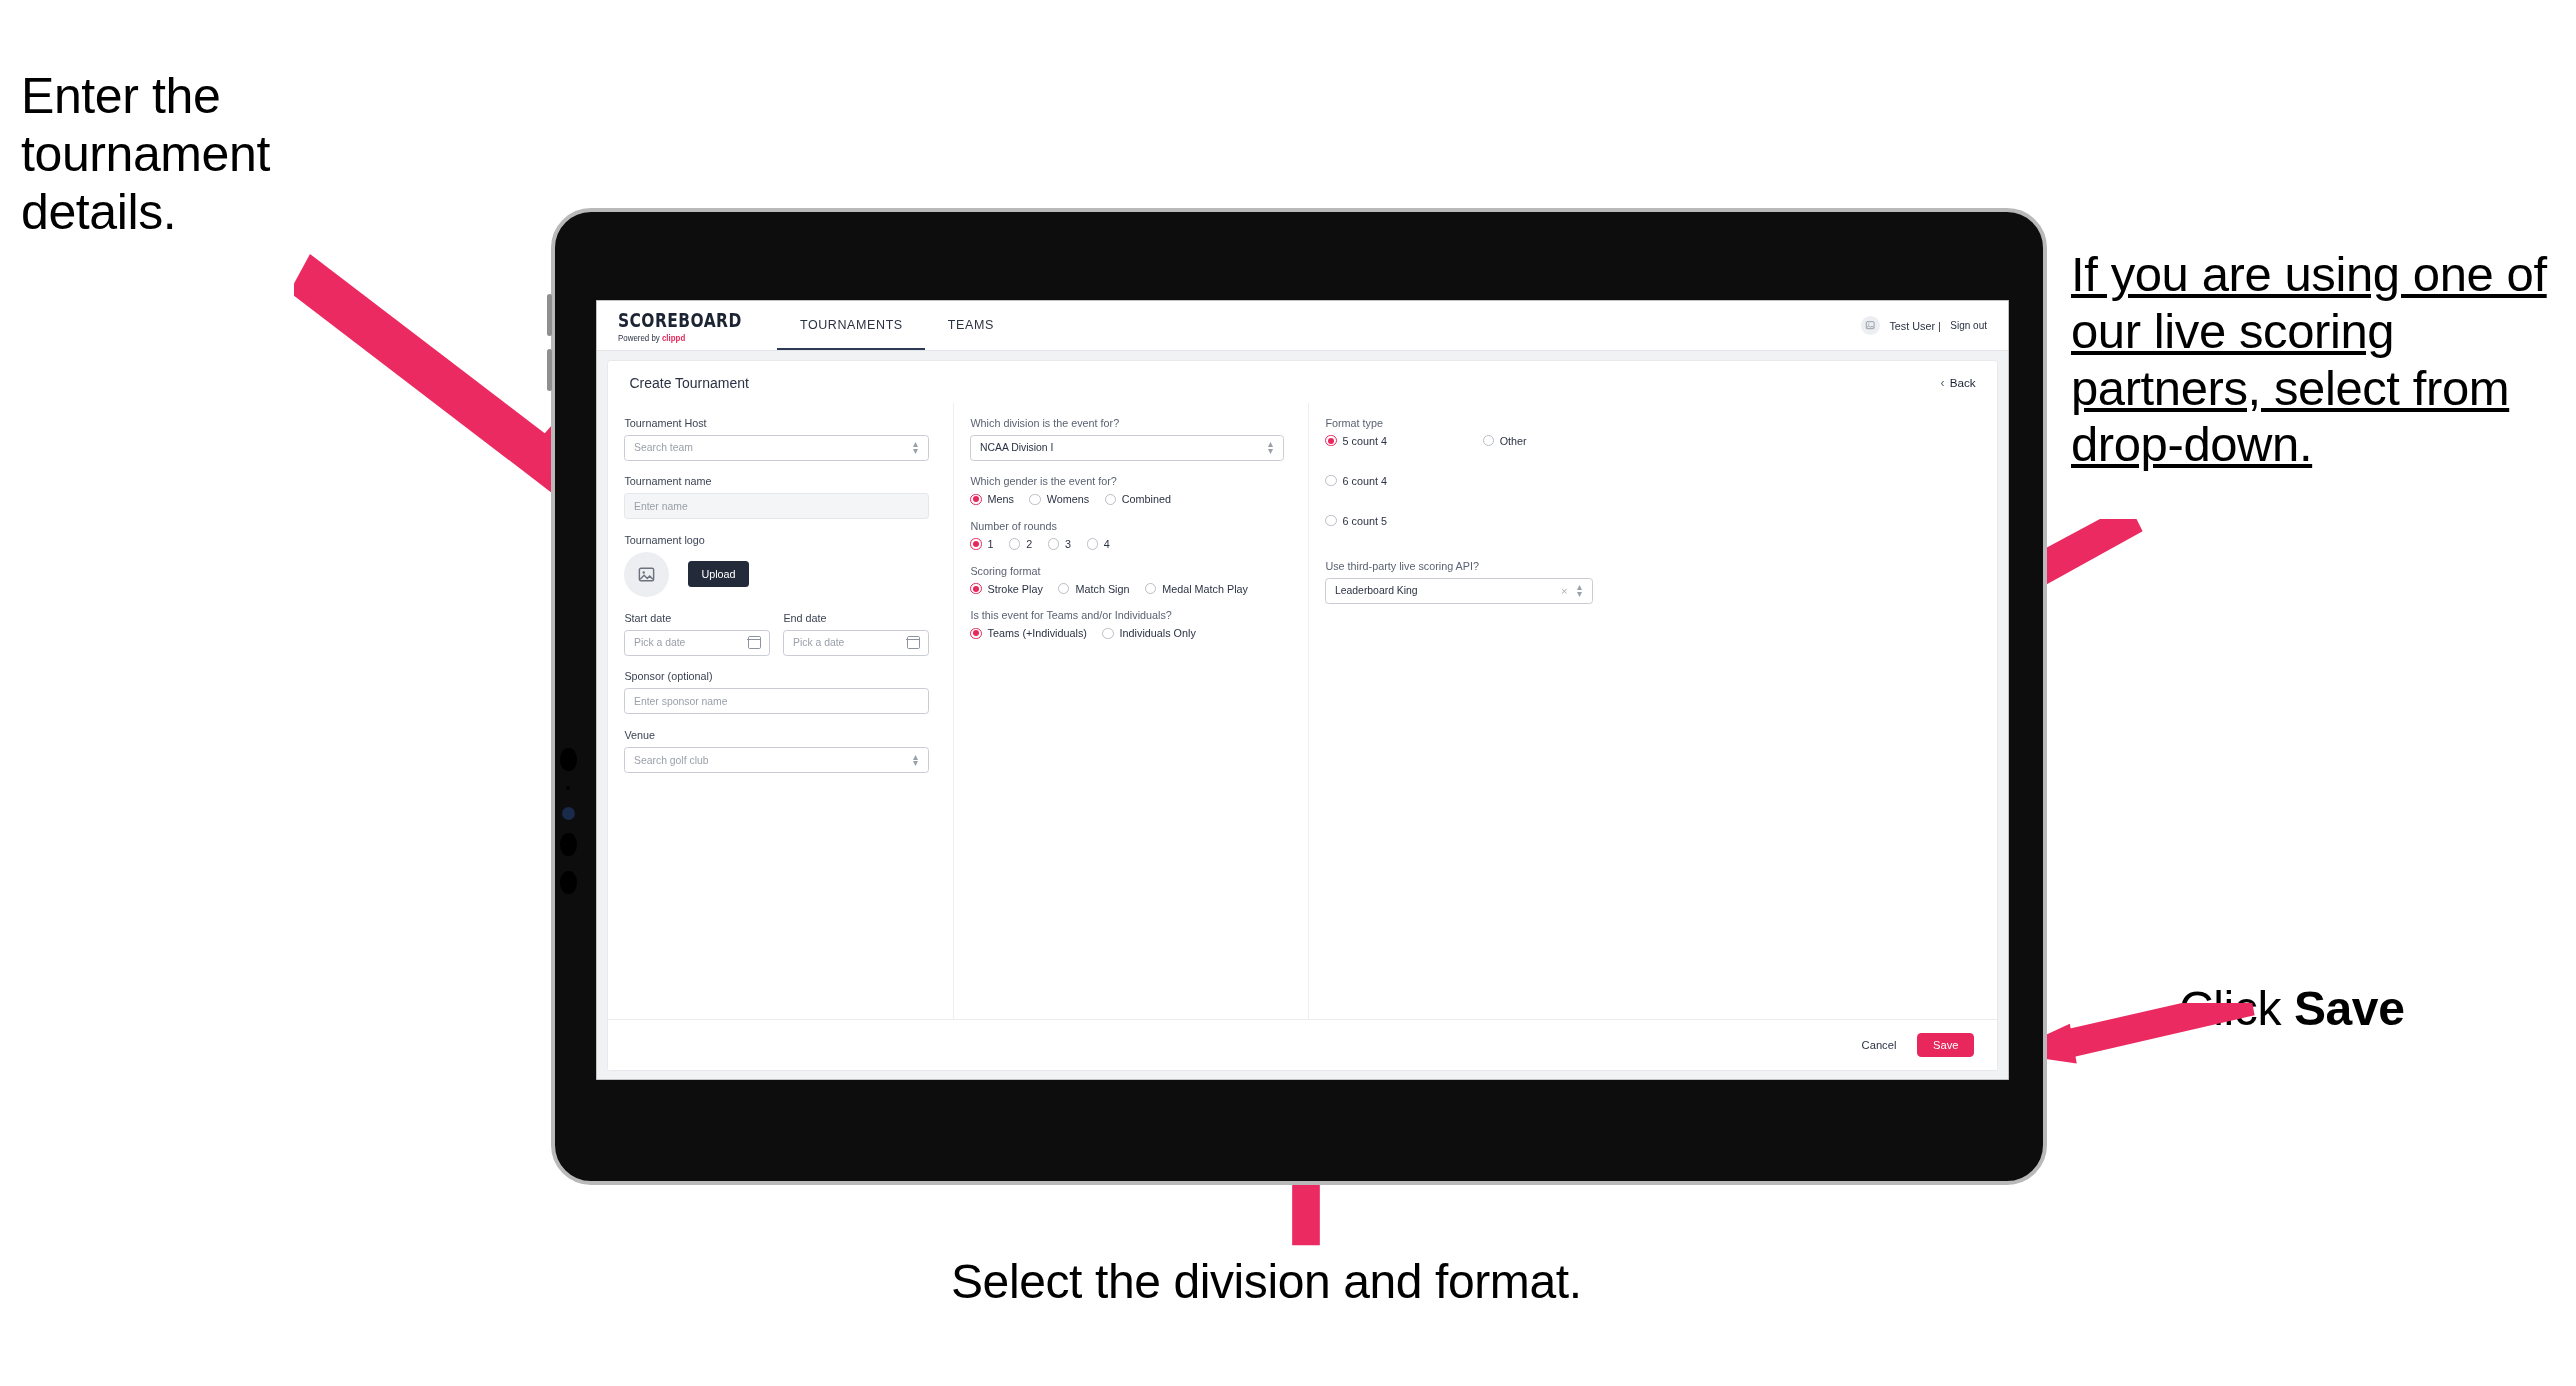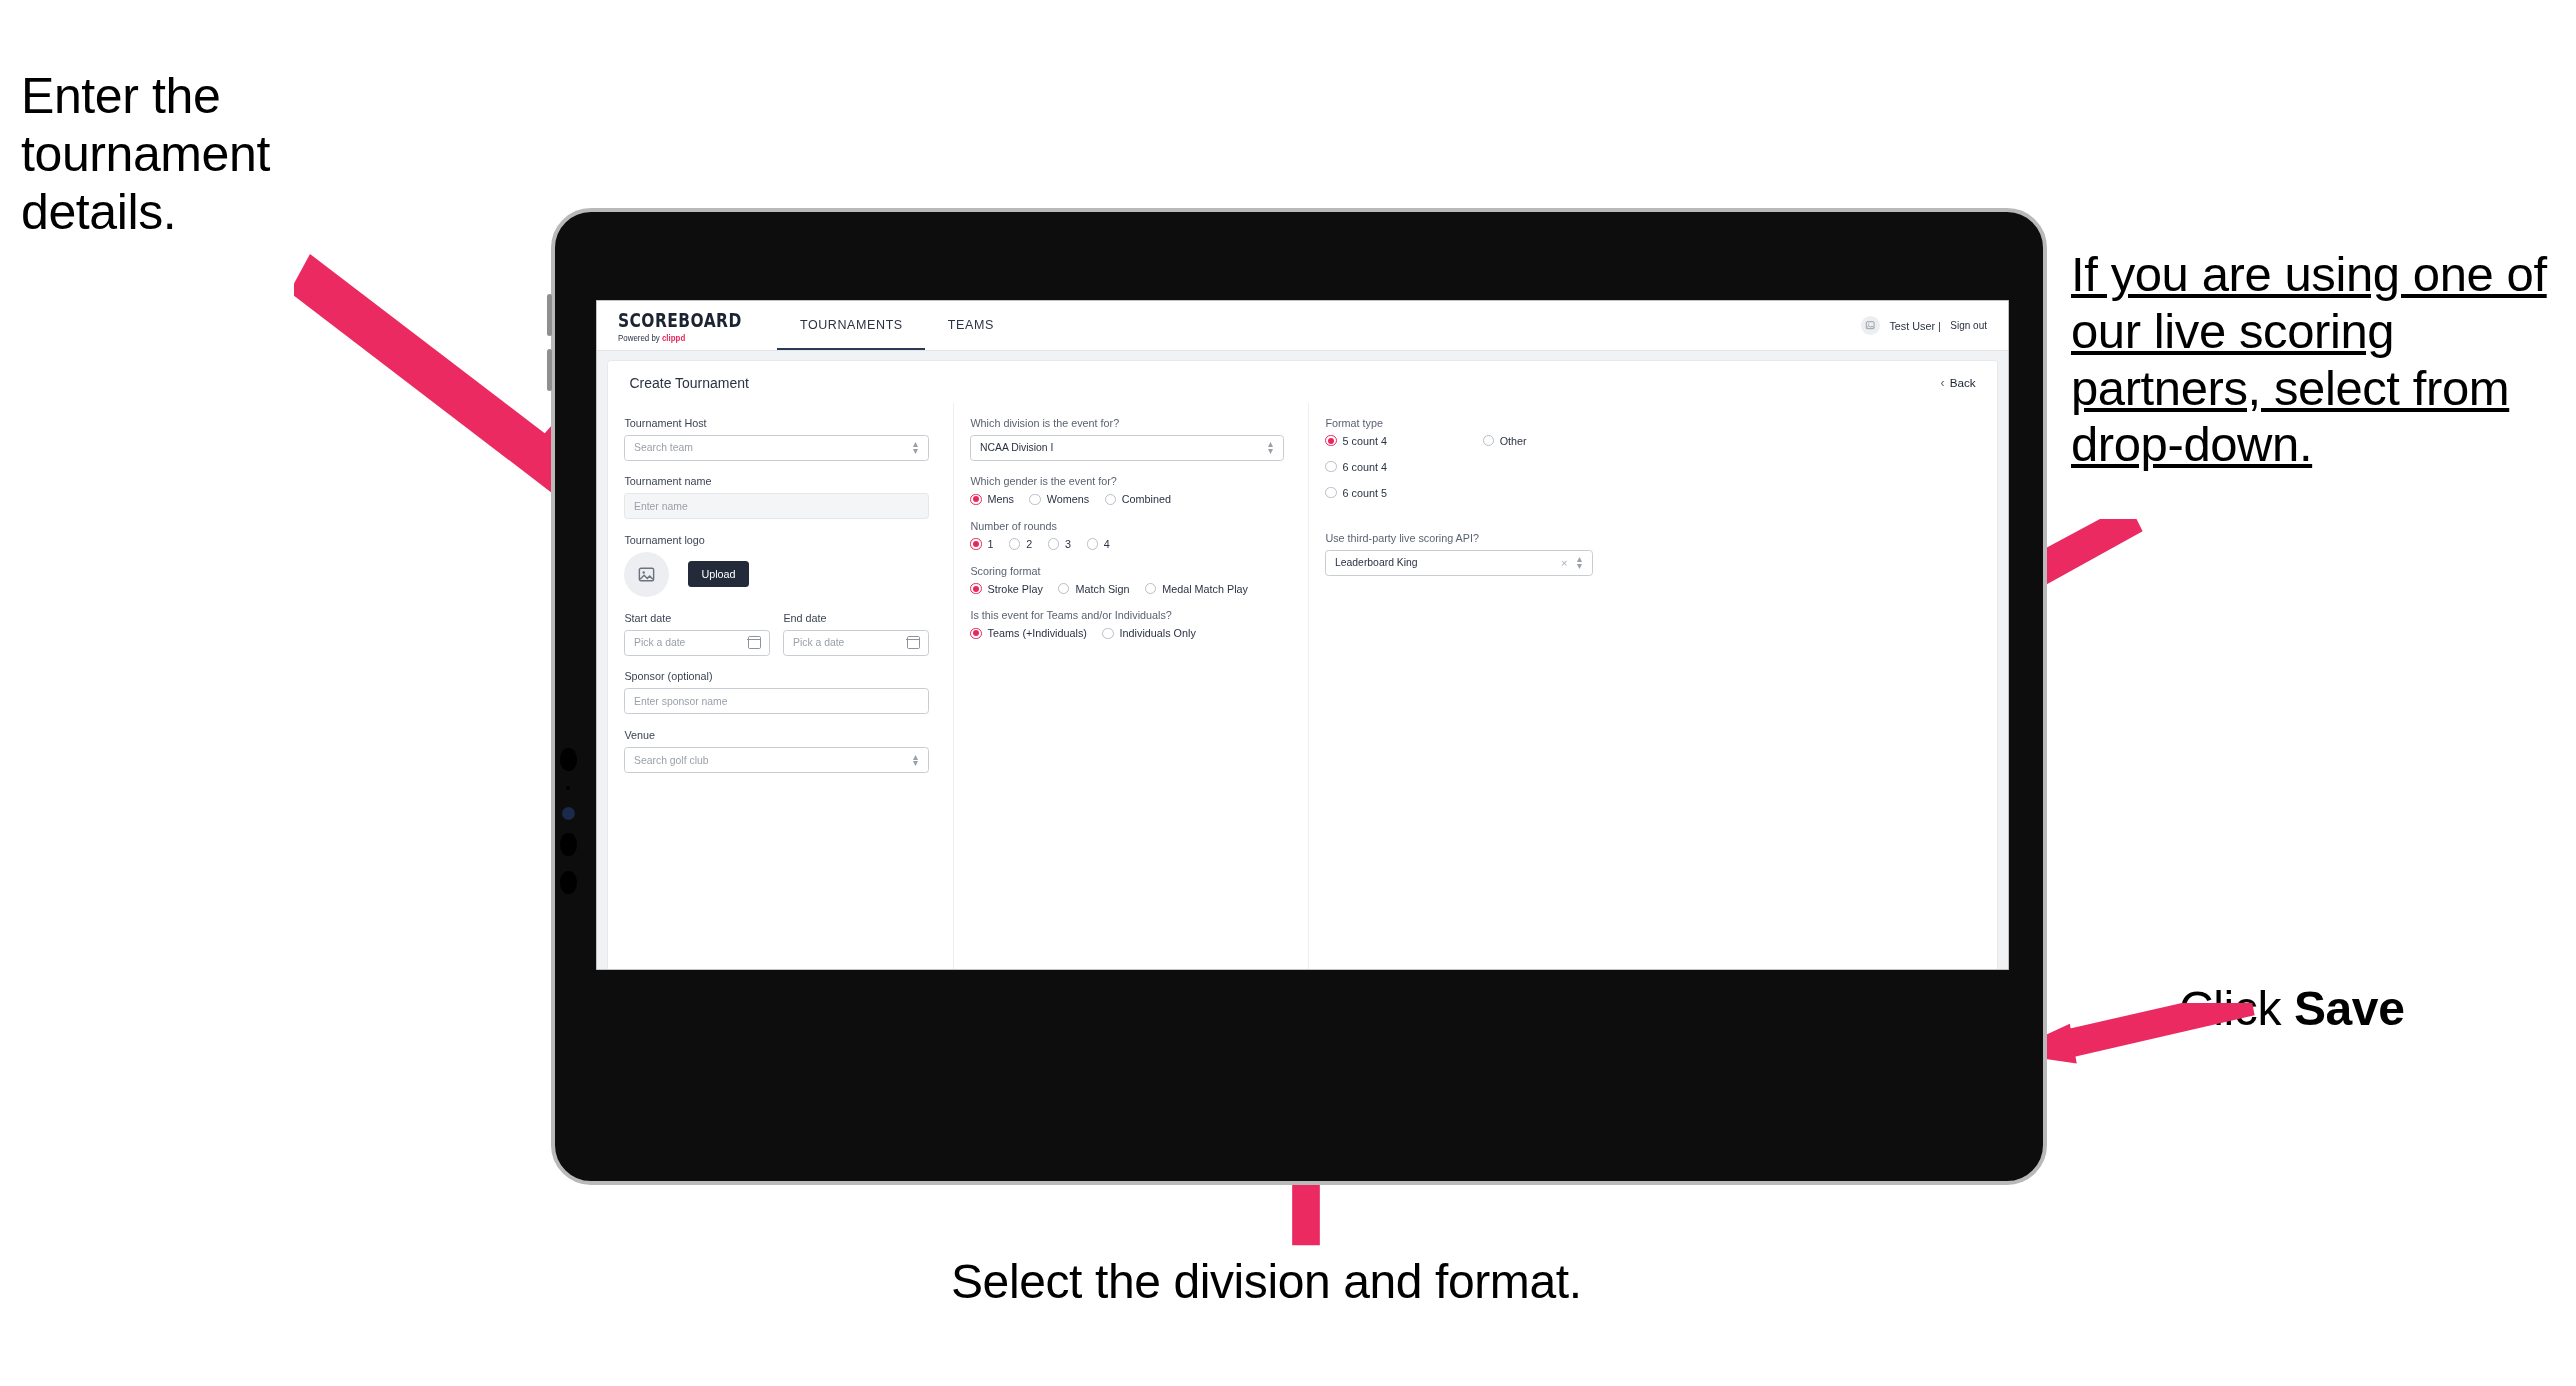--- a/index.html
+++ b/index.html
@@ -23,21 +23,21 @@
   #tablet{
     position:absolute;left:551px;top:208px;width:1496px;height:977px;
     background:#0d0d0d;border-radius:40px;
     border:4.3px solid #b9b9b9;
     box-sizing:border-box;
   }
   .side-btn{position:absolute;background:#8f8f8f;border-radius:2.6px;}
   .dot{position:absolute;background:#000;border-radius:50%;}
 
   #screen{
-    position:absolute;left:42px;top:89px;width:1411px;height:668px;
+    position:absolute;left:42px;top:89px;width:1411px;height:778px;
     background:#f1f2f4;overflow:hidden;
     box-shadow:0 0 0 0.9px #d5d5d5;
   }
 
   
   #appbar{
     height:49px;background:#fff;display:flex;align-items:stretch;
     border-bottom:0.9px solid #e3e5e8;position:relative;
   }
   #logo-wrap{display:flex;flex-direction:column;justify-content:center;padding:0 15.6px 0 21px;}
@@ -103,21 +103,21 @@
   #upload-btn{background:#232b3a;color:#fff;font-size:10.8px;border-radius:3.5px;padding:7px 13px;cursor:pointer;}
 
   
   .radios{display:flex;align-items:center;gap:6px;flex-wrap:wrap;}
   .radio-item{display:flex;align-items:center;gap:6px;margin-right:9.5px;cursor:pointer;font-size:10.8px;color:#2b3244;}
   .rd{width:11.2px;height:11.2px;border-radius:50%;border:1.4px solid #b9bec6;box-sizing:border-box;position:relative;flex:none;}
   .rd.on{border-color:#e8285c;}
   .rd.on:after{content:"";position:absolute;left:50%;top:50%;width:6px;height:6px;margin:-3px 0 0 -3px;border-radius:50%;background:#e8285c;}
 
   .fmt-grid{display:flex;}
-  .fmt-col{display:flex;flex-direction:column;gap:14px;}
+  .fmt-col{display:flex;flex-direction:column;gap:28px;}
   .fmt-col.second{margin-left:86px;}
 
   
   #card-foot{
     border-top:0.9px solid #ececef;height:50px;display:flex;align-items:center;
     justify-content:flex-end;padding-right:22.5px;gap:21px;background:#fff;text-align:center;
   }
   #cancel-btn{font-size:11.2px;color:#2b3244;cursor:pointer;}
   #save-btn{background:#e8285c;color:#fff;font-size:11.2px;border-radius:4.3px;padding:6px 15.6px;cursor:pointer;}
 </style>

